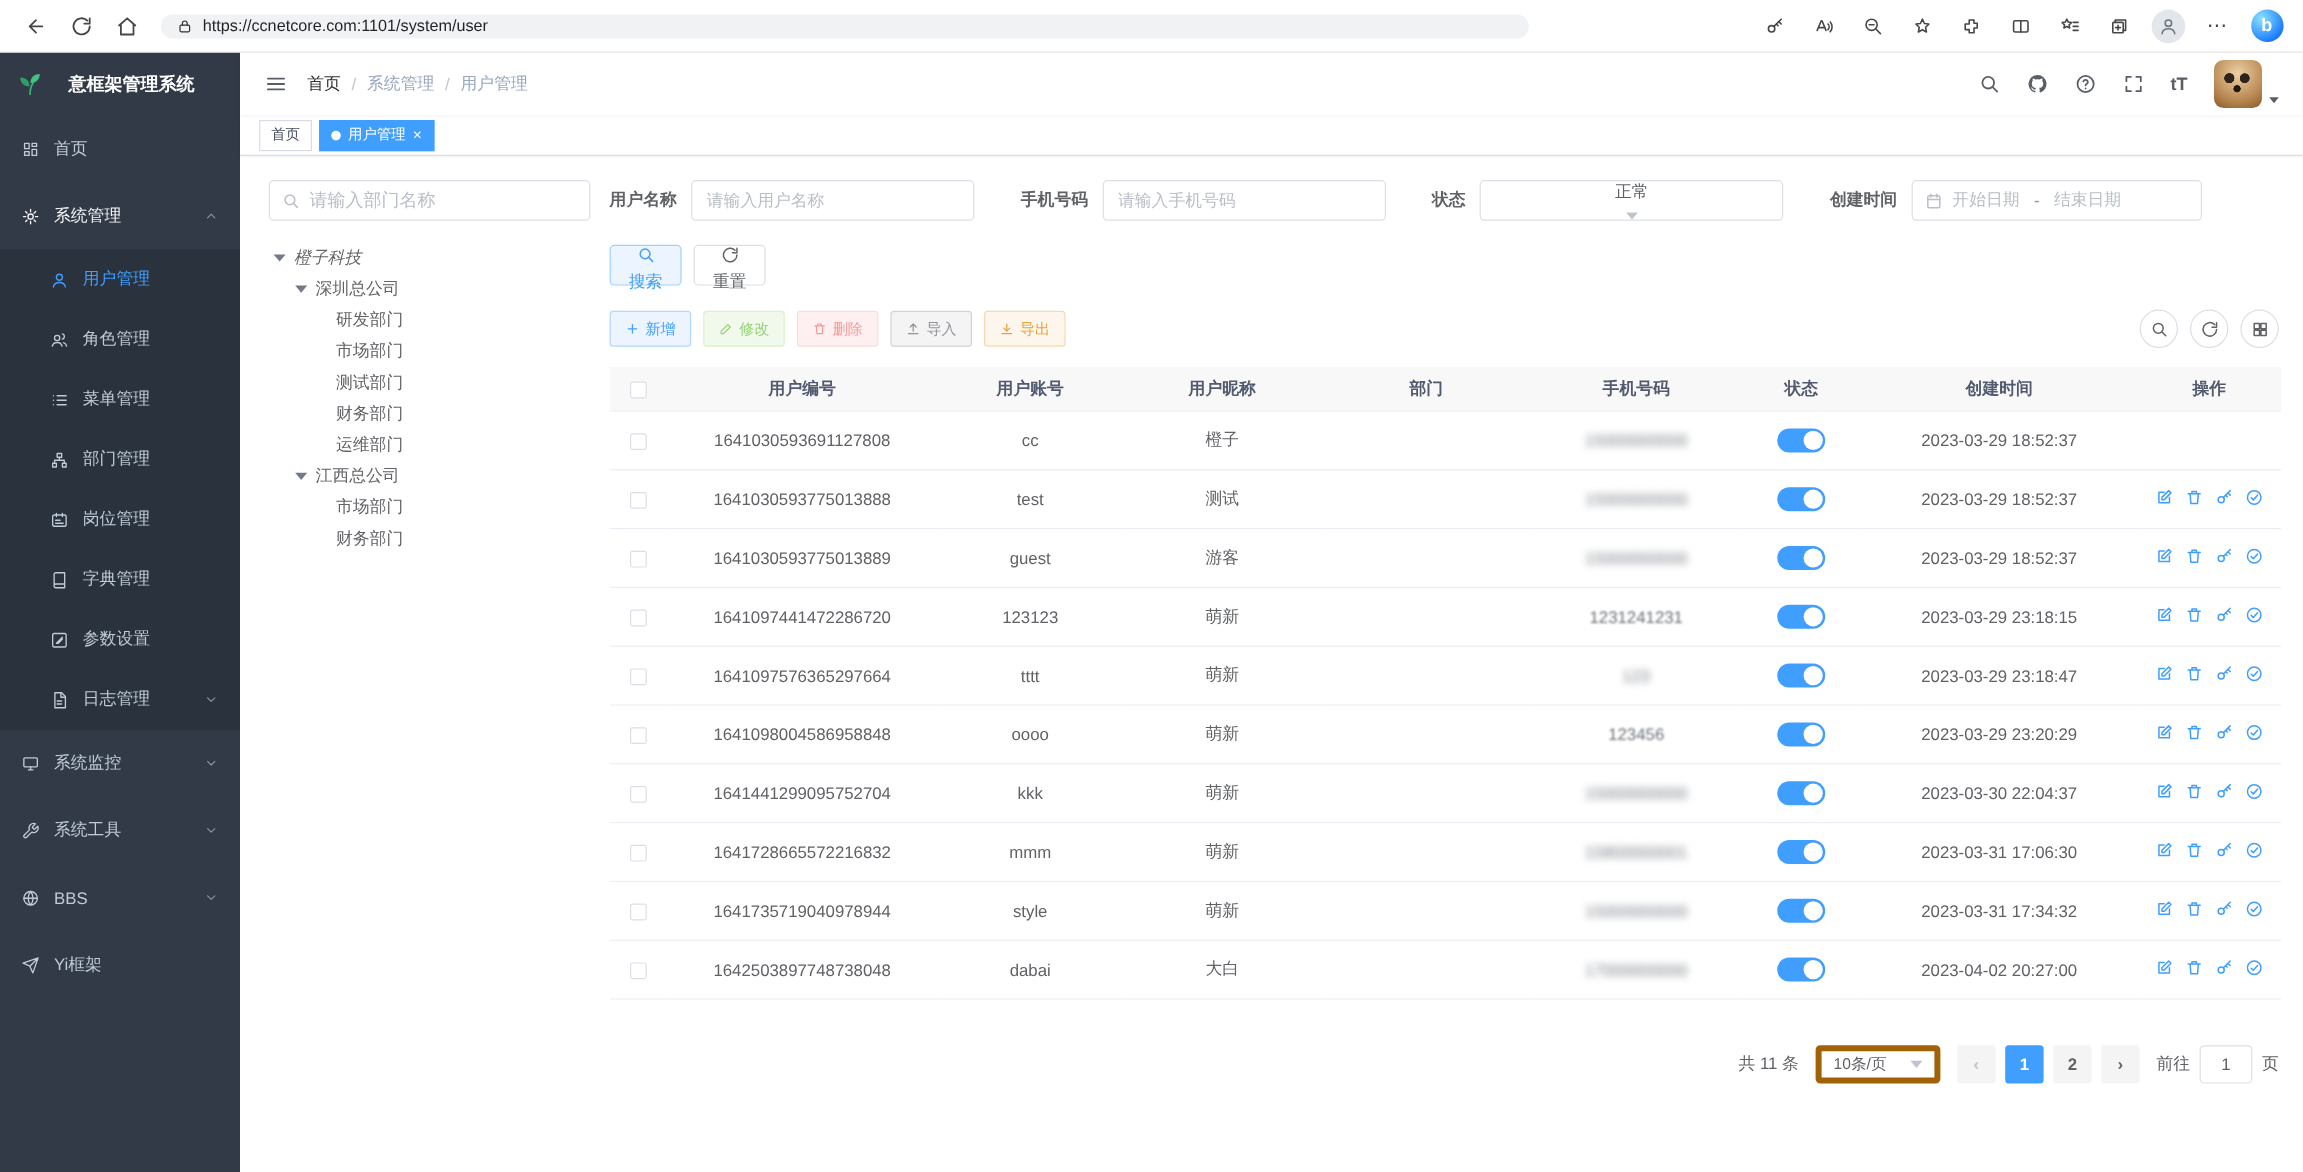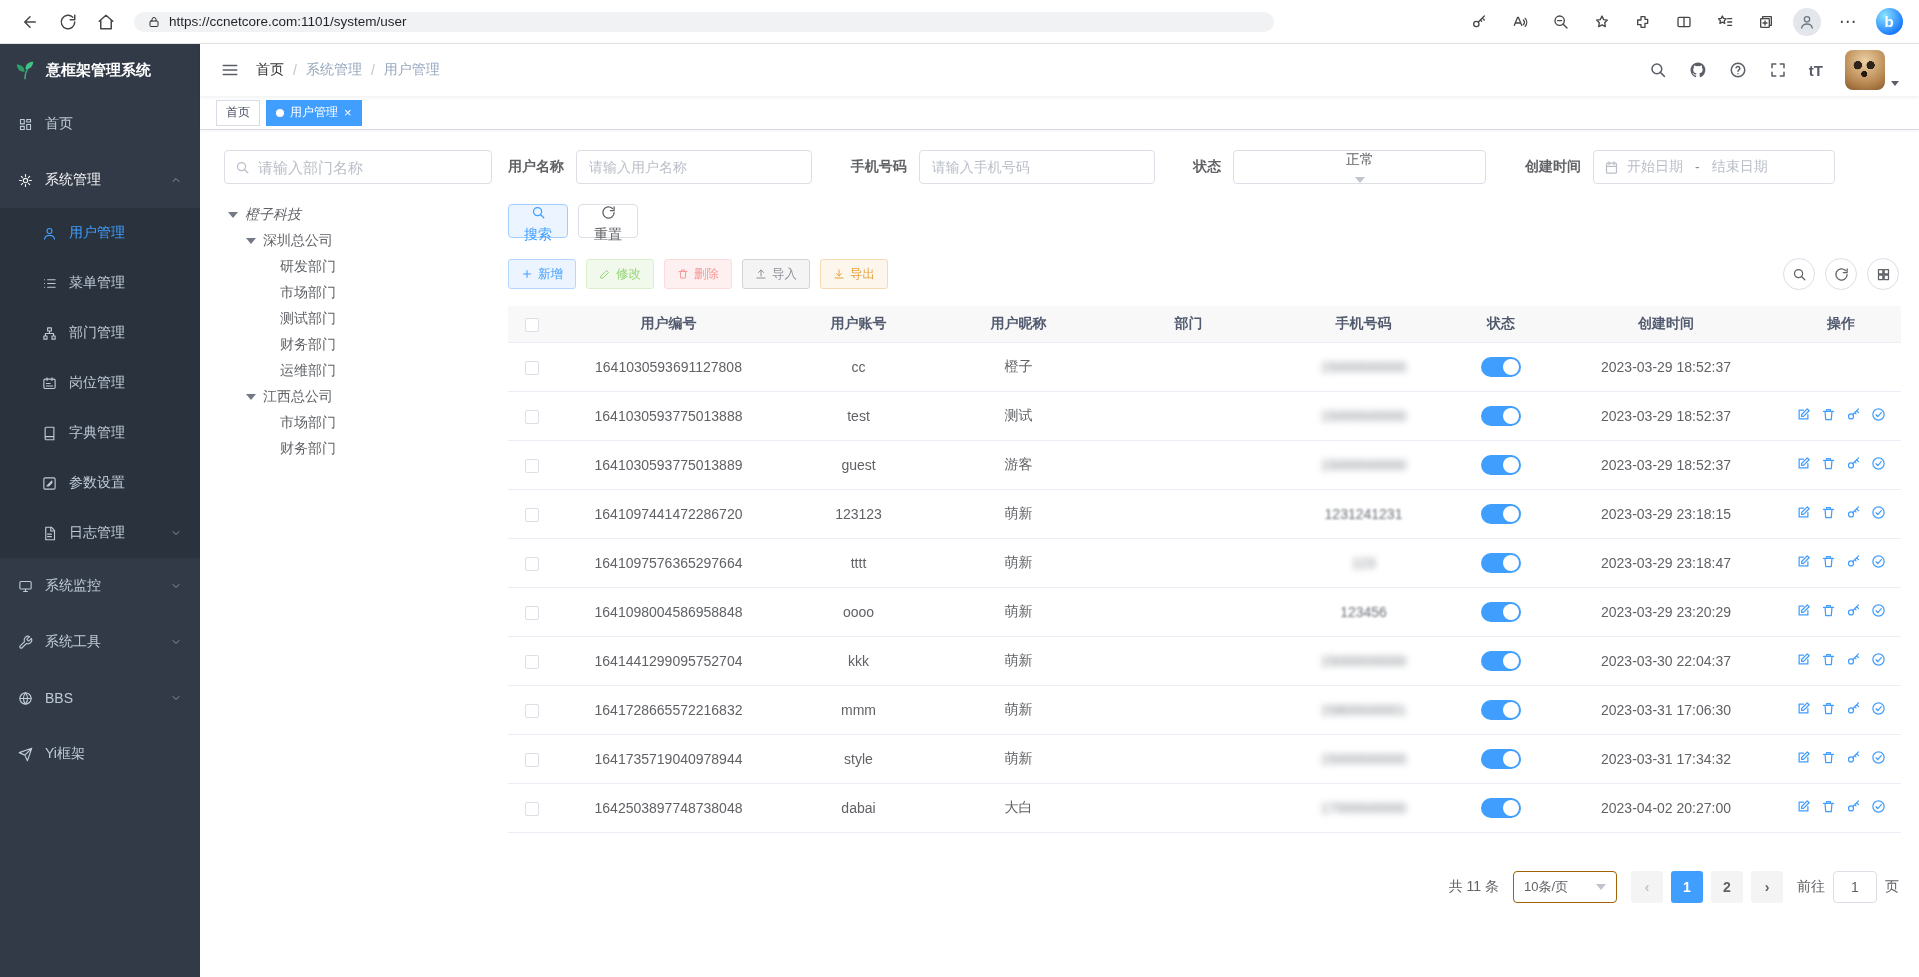--- a/index.html
+++ b/index.html
@@ -17,21 +17,21 @@
   .url-pill{ width:1140px; height:20px; background:#f0f2f4; border-radius:16px; display:flex; align-items:center; gap:9px; padding:0 14px; margin:0 8px; flex-shrink:0; }
   .url-text{ font-size:13.5px; color:#1f2328; }
   .b-right{ display:flex; align-items:center; gap:5px; flex:1; justify-content:flex-end; }
   .profile-dot{ width:28px; height:28px; border-radius:50%; background:#e3e7eb; display:flex; align-items:center; justify-content:center; color:#6f7680; }
   .more-glyph{ font-size:17px; color:#474747; letter-spacing:1px; }
   .bing-badge{ width:27px; height:27px; border-radius:50%; background:radial-gradient(circle at 32% 28%, #8ae4ff, #1574ff 78%); color:#fff; font-weight:700; font-size:15px; display:flex; align-items:center; justify-content:center; }
 
   
   .app{ display:flex; height:933px; }
   .sidebar{ width:200px; background:#313a46; flex-shrink:0; overflow:hidden; }
-  .logo{ height:52px; display:flex; align-items:center; gap:10px; padding:0 14px; color:#fff; font-weight:700; font-size:15px; }
+  .logo{ height:52px; display:flex; align-items:center; gap:21px; padding:0 14px; color:#fff; font-weight:700; font-size:15px; }
   .m-item{ height:56px; display:flex; align-items:center; gap:12px; padding:0 18px; color:#bfcbd9; font-size:14px; cursor:pointer; }
   .m-item .cap{ margin-left:auto; color:#8a93a3; }
   .m-item.parent-open{ color:#f4f4f5; }
   .submenu{ background:#2a323d; }
   .submenu .m-item{ height:50px; padding-left:42px; }
   .m-item.active{ color:#409eff; }
 
   .main{ flex:1; display:flex; flex-direction:column; background:#fff; min-width:0; }
 
   
@@ -106,21 +106,21 @@
   .cbx{ width:14px; height:14px; border:1px solid #dcdfe6; border-radius:2px; background:#fff; display:inline-block; vertical-align:middle; cursor:pointer; }
   .switch{ width:40px; height:20px; border-radius:10px; background:#409eff; display:inline-block; position:relative; vertical-align:middle; cursor:pointer; }
   .switch::after{ content:""; position:absolute; width:16px; height:16px; border-radius:50%; background:#fff; right:2px; top:2px; }
   .blur-heavy{ filter:blur(3px); color:#7d828a; }
   .blur-light{ filter:blur(1.1px); color:#6b7077; }
   .row-actions{ display:inline-flex; align-items:center; justify-content:center; gap:10px; color:#409eff; }
   .row-actions svg{ cursor:pointer; }
 
   .pagination{ display:flex; align-items:center; justify-content:flex-end; gap:14px; margin-top:38px; color:#606266; }
   .pager{ display:flex; align-items:center; gap:8px; }
-  .pg-size{ width:104px; height:32px; border:1px solid #a16207; border-radius:4px; display:flex; align-items:center; justify-content:space-between; padding:0 10px; color:#606266; cursor:pointer; font-size:13px; }
+  .pg-size{ width:104px; height:32px; border:5px solid #a16207; border-radius:4px; display:flex; align-items:center; justify-content:space-between; padding:0 10px; color:#606266; cursor:pointer; font-size:13px; }
   .pg-btn{ min-width:32px; height:32px; border-radius:3px; background:#f4f4f5; display:flex; align-items:center; justify-content:center; color:#606266; font-weight:600; cursor:pointer; font-size:14px; }
   .pg-btn.disabled{ color:#c0c4cc; }
   .pg-btn.active{ background:#409eff; color:#fff; }
   .pg-goto{ display:flex; align-items:center; gap:8px; }
   .pg-input{ width:44px; height:32px; border:1px solid #dcdfe6; border-radius:4px; text-align:center; color:#606266; font-family:inherit; font-size:14px; outline:none; }
 </style>
 </head>
 <body>
 
 <div class="browser-bar">
@@ -238,20 +238,27 @@
             <path d="M6 15l6-6 6 6"></path>
           </svg>
       </div>
       <div class="submenu">
         <div class="m-item active">
           <svg class="i i15" viewBox="0 0 24 24">
               <circle cx="12" cy="8" r="4"></circle>
               <path d="M4 21c1-4.5 4.5-6 8-6s7 1.5 8 6"></path>
             </svg>
           <span>用户管理</span>
+        </div>
+        <div class="m-item">
+          <svg class="i i15" viewBox="0 0 24 24">
+              <circle cx="9" cy="9" r="3.5"></circle>
+              <path d="M2.5 20c.8-3.5 3.5-5 6.5-5s5.7 1.5 6.5 5M16 3.6a3.5 3.5 0 0 1 0 6.8M17.5 15.2c2 .6 3.5 2 4 4.8"></path>
+            </svg>
+          <span>角色管理</span>
         </div>
         <div class="m-item">
           <svg class="i i15" viewBox="0 0 24 24">
               <path d="M9 6h12M9 12h12M9 18h12M4 6h.01M4 12h.01M4 18h.01"></path>
             </svg>
           <span>菜单管理</span>
         </div>
         <div class="m-item">
           <svg class="i i15" viewBox="0 0 24 24">
               <path d="M9 3h6v5H9zM3 16h5v5H3zM16 16h5v5h-5zM12 8v4M5.5 16v-4h13v4"></path>

